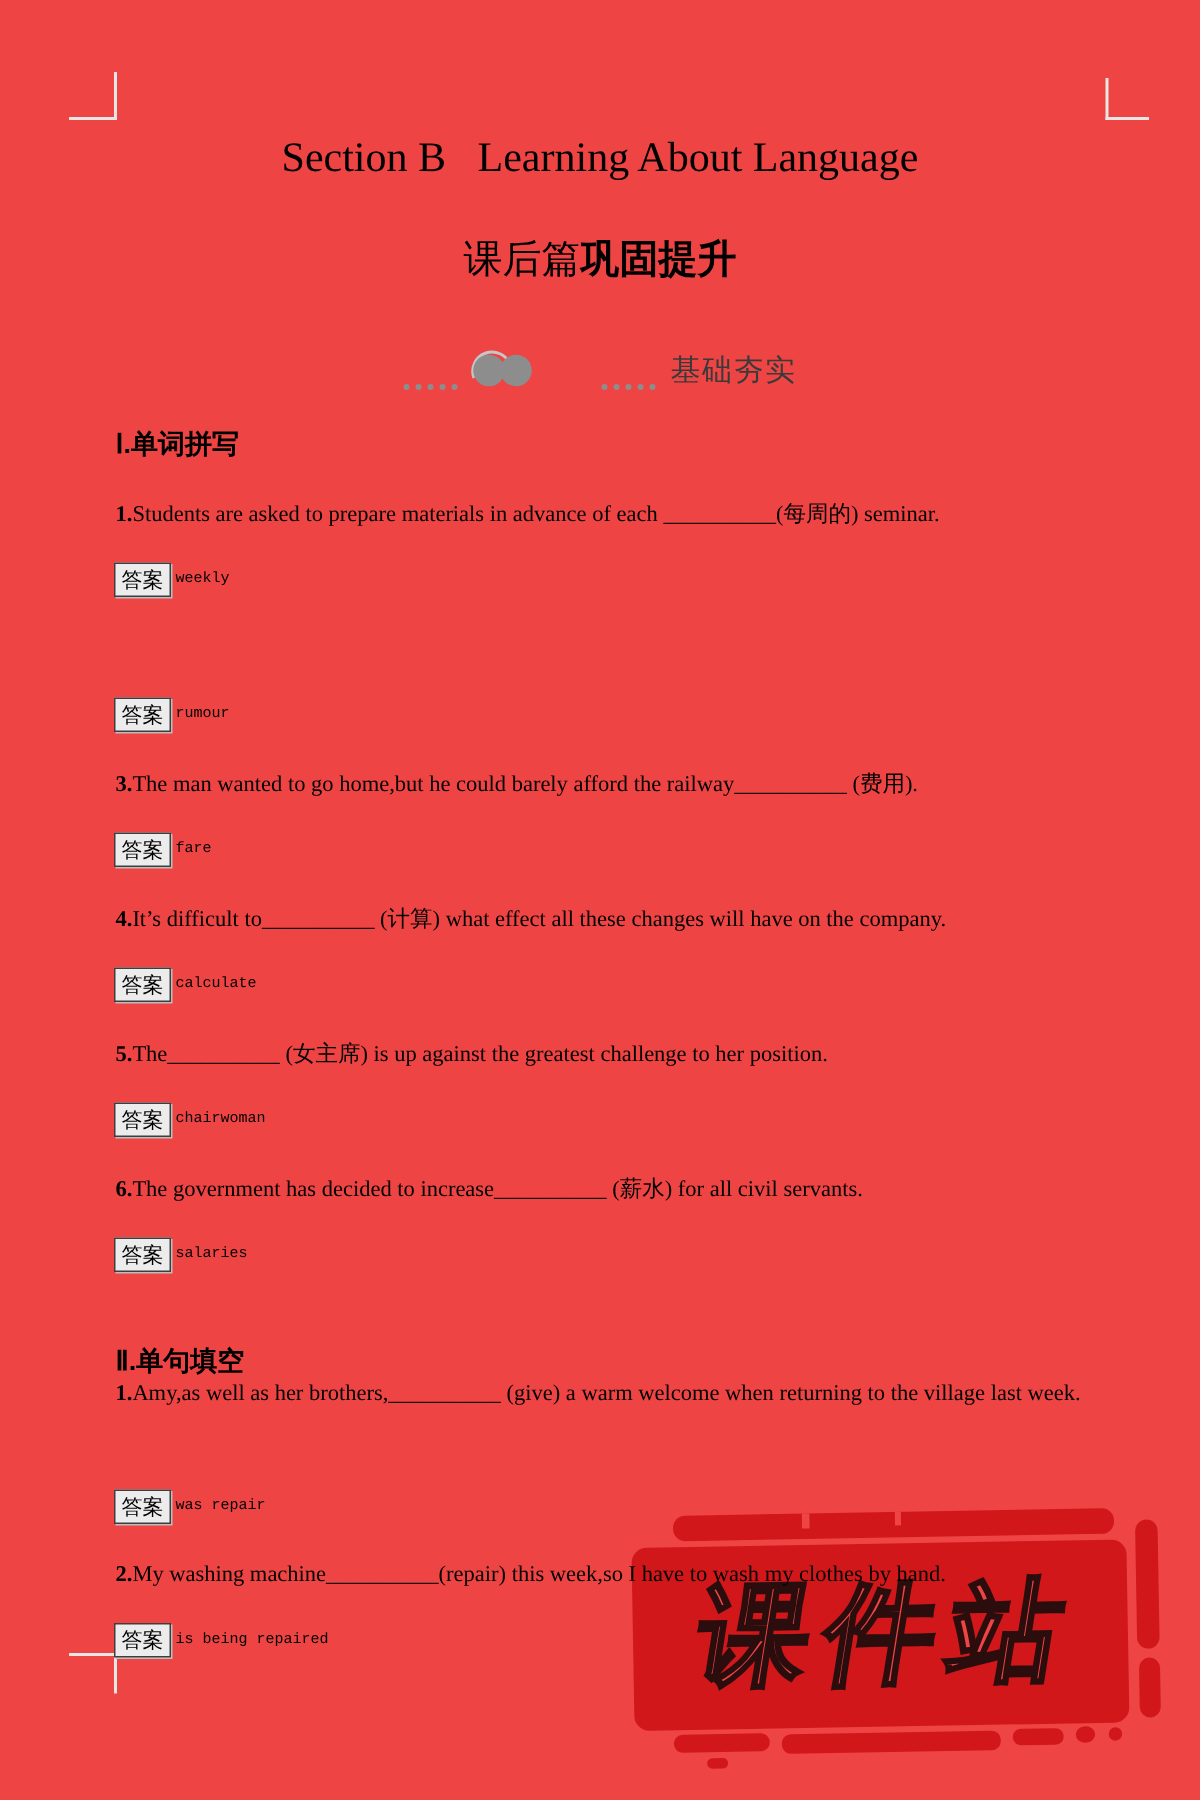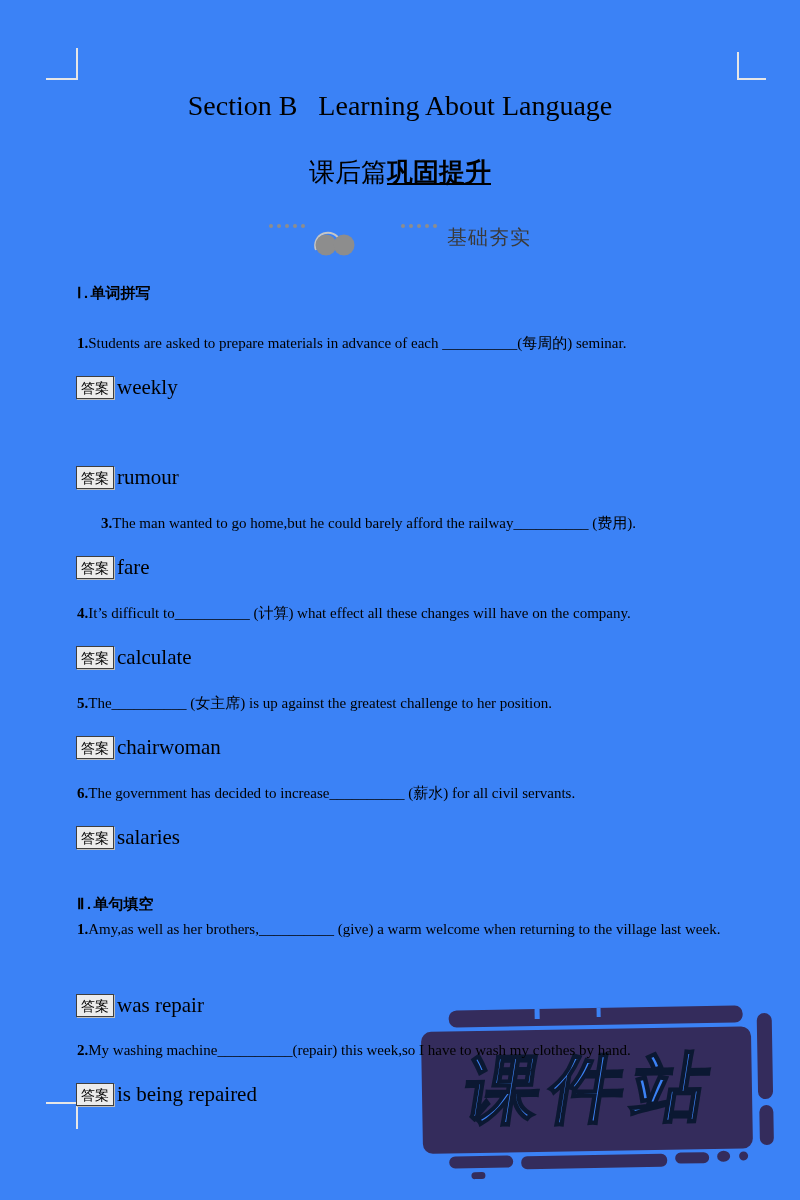--- a/index.html
+++ b/index.html
@@ -1,68 +1,68 @@
 <!DOCTYPE html>
 <html><head>
 <meta charset="utf-8">
 <style>
   * { margin:0; padding:0; box-sizing:border-box; }
   html,body { background:#fff; }
   .page {
     position:relative; width:800px; height:1200px; margin:0 auto;
-    background:#3b82f6; overflow:hidden;
+    background:#ef4444; overflow:hidden;
     font-family:"Liberation Serif","DejaVu Serif",serif; color:#000;
   }
   
   .crop { position:absolute; background:#e6e6e6; }
   
   .title {
     position:absolute; top:90px; left:0; width:100%; text-align:center;
     font-size:28px; font-weight:normal; white-space:pre;
     font-family:"Liberation Serif","DejaVu Serif",serif;
   }
   .subtitle {
     position:absolute; top:157px; left:0; width:100%; text-align:center;
     font-size:26px; line-height:1.2;
   }
   .subtitle .st-reg { font-family:"Liberation Serif","DejaVu Serif",serif; font-weight:normal; }
-  .subtitle .st-bold { font-family:"DejaVu Sans","Liberation Sans",sans-serif; font-weight:bold;text-decoration:underline; }
+  .subtitle .st-bold { font-family:"DejaVu Sans","Liberation Sans",sans-serif; font-weight:bold; }
   
   .band {
     position:absolute; top:224px; left:0; width:100%; height:36px;
-    display:flex; align-items:flex-start; justify-content:center;
+    display:flex; align-items:flex-end; justify-content:center;
   }
   .dotrow { display:flex; align-items:center; }
   .dot { width:4px; height:4px; border-radius:2px; background:#8d8d8d; margin-right:4px; }
   .band-gap { width:40px; }
   .band-label {
     margin-left:6px; font-size:20px; color:#3a3a3a; letter-spacing:1px;
     font-family:"Liberation Serif","DejaVu Serif",serif;
   }
   
   .sec-h {
-    position:absolute; left:77px; font-size:15px; font-weight:bold;
-    font-family:Liberation Mono, monospace; color:#000;
+    position:absolute; left:77px; font-size:18px; font-weight:bold;
+    font-family:Liberation Sans, sans-serif; color:#000;
   }
   
   .q {
     position:absolute; left:77px; width:662px; font-size:15px; line-height:19px;
     font-family:"Liberation Serif","DejaVu Serif",serif;
   }
   .q.two { line-height:24px; }
   .q b { font-weight:bold; }
   
   .ans { position:absolute; left:76px; display:flex; align-items:center; }
   .ans-box {
     border:1px solid #3e3e3e; background:#ececec; color:#000;
     font-family:"DejaVu Sans","Liberation Sans",sans-serif;
     font-size:14px; line-height:1; padding:4px 4px 3px;
     box-shadow:1px 1px 0 #bdbdbd;
   }
-  .ans-word { margin-left:3px; font-size:21px; }
+  .ans-word { margin-left:3px; font-size:10px;font-family:Liberation Mono, monospace; }
   
   .stamp {
     position:absolute; left:414px; top:1004px; width:364px; height:176px;
     mix-blend-mode:multiply; transform:rotate(-1deg); pointer-events:none;
   }
   .sp { position:absolute; background:#e0565f; }
   .sp-gap { position:absolute; background:#ffffff; }
   .stamp-box { left:8px; top:25px; width:330px; height:122px; border-radius:10px; }
   .stamp-text {
     position:absolute; left:8px; top:25px; width:330px; height:122px;
@@ -122,21 +122,21 @@
   <div class="ans" style="top:375px;">
     <span class="ans-box">答案</span>
     <span class="ans-word">weekly</span>
   </div>
 
   <div class="ans" style="top:465px;">
     <span class="ans-box">答案</span>
     <span class="ans-word">rumour</span>
   </div>
 
-  <div class="q" style="top:514px;margin-left:24px;"><b>3.</b><span>The man wanted to go home,but he could barely afford the railway__________ (费用).</span></div>
+  <div class="q" style="top:514px;"><b>3.</b><span>The man wanted to go home,but he could barely afford the railway__________ (费用).</span></div>
   <div class="ans" style="top:555px;">
     <span class="ans-box">答案</span>
     <span class="ans-word">fare</span>
   </div>
 
   <div class="q" style="top:604px;"><b>4.</b><span>It’s difficult to__________ (计算) what effect all these changes will have on the company.</span></div>
   <div class="ans" style="top:645px;">
     <span class="ans-box">答案</span>
     <span class="ans-word">calculate</span>
   </div>

